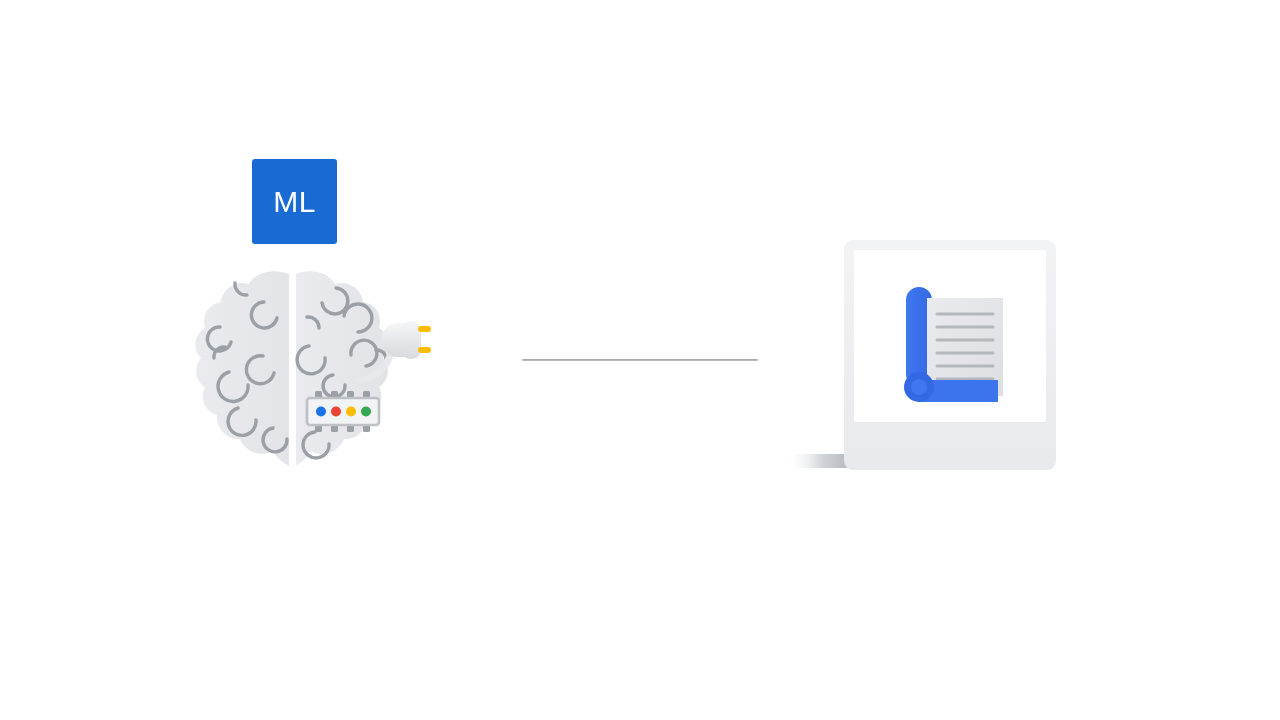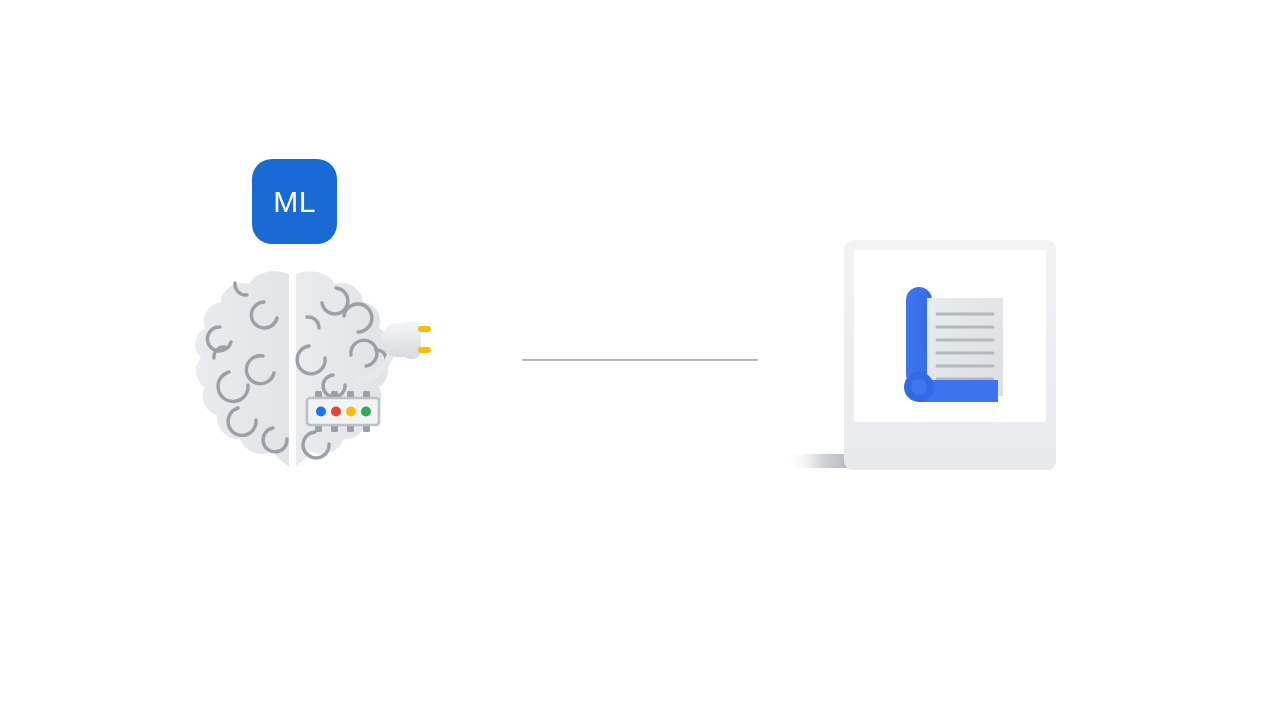--- a/index.html
+++ b/index.html
@@ -24,21 +24,21 @@
     background: #ffffff;
   }
 
   
   #ml-badge {
     position: absolute;
     left: 252px;
     top: 159px;
     width: 85px;
     height: 85px;
-    border-radius: 20px;
+    border-radius: 3px;
     display: flex;
     align-items: center;
     justify-content: center;
   }
   #ml-badge-label {
     color: #ffffff;
     font-size: 30px;
     font-weight: 400;
     letter-spacing: 0.5px;
     font-family: "Liberation Sans", sans-serif;

